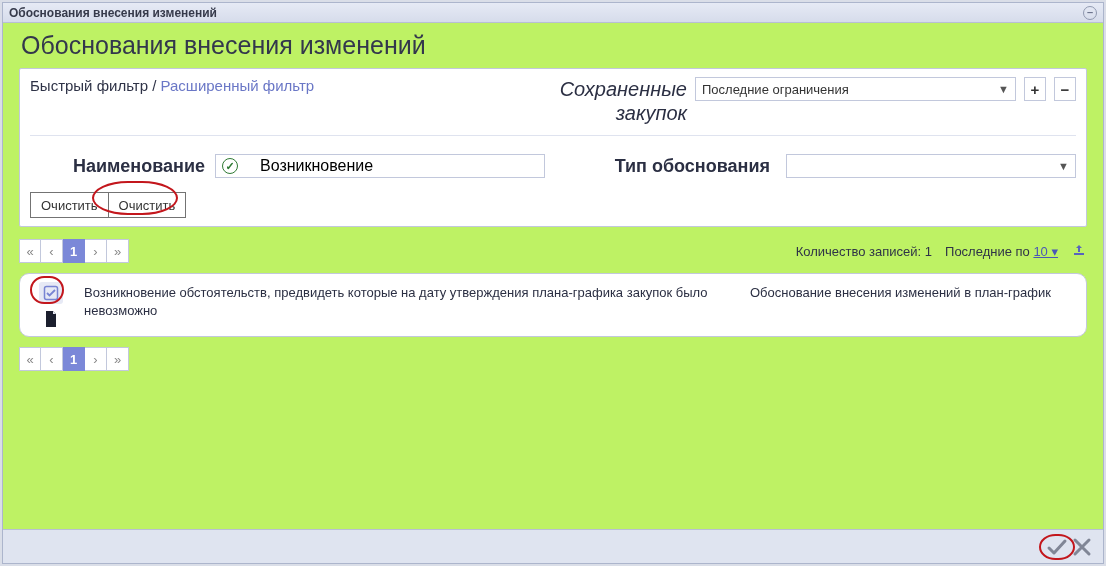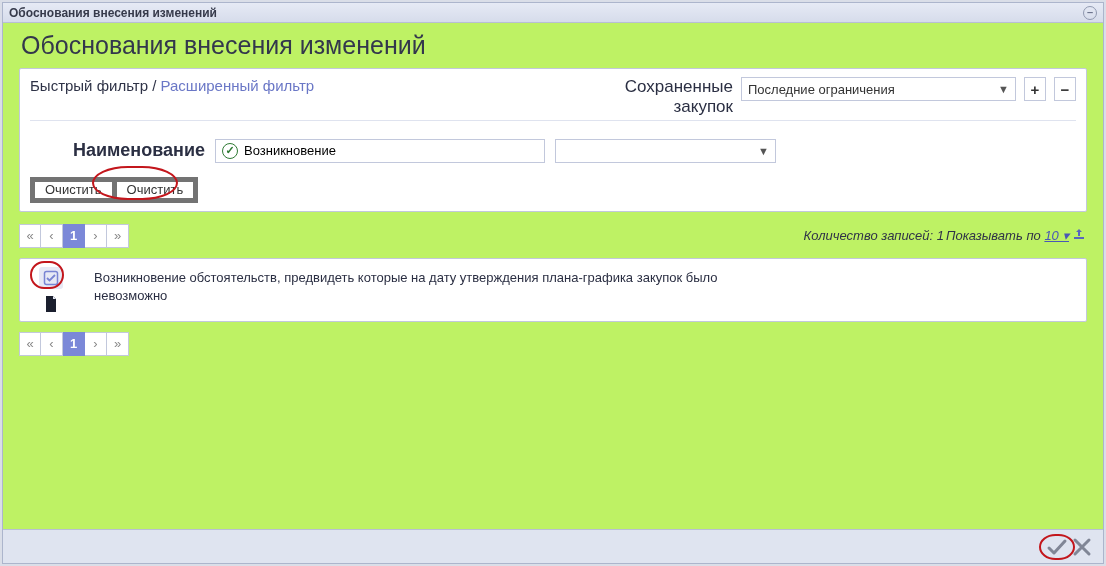--- a/index.html
+++ b/index.html
@@ -51,31 +51,31 @@
   .filter-box {
     background: #fff;
     border: 1px solid #c2c8dc;
     border-radius: 2px;
     padding: 8px 10px;
   }
   .filter-top {
     display: flex;
     align-items: flex-start;
     gap: 12px;
-    padding-bottom: 2px;
+    padding-bottom: 10px;
     border-bottom: 1px solid #dfe3ef;
   }
   .filter-tabs { font-size: 15px; color: #2f3347; flex: 1; }
   .filter-tabs .ext { color: #6a77c6; }
   .saved-wrap { display: flex; align-items: flex-start; gap: 8px; }
-  .saved-label { text-align: right; font-size: 17px; line-height: 1.2; color:#2b2f43;}
+  .saved-label { text-align: right; font-size: 20px; line-height: 1.2; color:#2b2f43;font-style:italic;}
   .select {
     height: 24px; border: 1px solid #c2c8dc; background: #fff; font-size: 13px;
     display: flex; align-items: center; justify-content: space-between;
-    padding: 0 6px; width: 275px; color:#333;
+    padding: 0 6px; width: 321px; color:#333;
   }
   .select .chev { font-size: 11px; color:#555; }
   .sq-btn {
     width: 22px; height: 24px; border: 1px solid #c2c8dc; background: #fff;
     display: flex; align-items: center; justify-content: center; font-weight: bold;
     font-size: 15px; color:#333;
   }
   .filter-fields {
     display: grid;
     grid-template-columns: 175px 330px 1fr 290px;
@@ -86,52 +86,52 @@
   .fld-label { text-align: right; font-weight: bold; font-size: 18px; color:#2b2f43; }
   .input-with-icon {
     display: flex; align-items: center; gap: 4px;
     border: 1px solid #c2c8dc; background: #fff; height: 24px; padding: 0 6px;
   }
   .ok-icon {
     width: 16px; height: 16px; border: 1.5px solid #2f7a34; border-radius: 50%;
     display: flex; align-items: center; justify-content: center;
     color: #2f7a34; font-size: 11px; font-weight: bold; flex-shrink:0;
   }
-  .input-text { border: none; outline: none; font-size: 13px; flex: 1; }
+  .input-text { border: none; outline: none; font-size: 16px; flex: 1; margin-left: 16px; }
   .btn {
-    height: 26px; padding: 0 10px; border: 5px solid #737373; background: #fff;
+    height: 26px; padding: 0 10px; border: 1px solid #737373; background: #fff;
     font-size: 13px; color:#333;
   }
   .filter-actions { padding-top: 6px; display: flex; gap: 0; }
   .filter-actions .btn + .btn { border-left: none; }
   .circle-mark {
     position: absolute; border: 2.5px solid #c3161c; border-radius: 50%/60%;
     pointer-events: none;
   }
   .pager-row {
     display: flex; align-items: center; justify-content: space-between;
     margin-top: 12px;
   }
   .pager { display: flex; }
   .pg {
     width: 22px; height: 24px; border: 1px solid #c2c8dc; background: #fff;
     display: flex; align-items: center; justify-content: center; font-size: 13px;
     color:#888;
   }
   .pg.active { background: #7b88d8; color: #fff; border-color:#7b88d8; font-weight:bold;}
   .pg + .pg { border-left: none; }
-  .meta { display: flex; align-items: center; gap: 2px; font-size: 13px; color:#2f3347;font-style:italic; }
+  .meta { display: flex; align-items: center; gap: 13px; font-size: 13px; color:#2f3347; }
   .meta .link { color:#4a57b5; text-decoration: underline; text-align: right; }
   .export-icon { color:#5864be; }
   .grid {
-    background: #fff; border: 1px solid #c2c8dc; border-radius: 2px;
+    background: #fff; border: 1px solid #c2c8dc; border-radius: 10px;
     margin-top: 10px; padding: 6px;
     display: grid;
     grid-template-columns: 50px 1fr 330px;
-    column-gap: 18px;
+    column-gap: 8px;
   }
   .grid-iconcol { display: flex; flex-direction: column; gap: 4px; align-items:center; padding-top:2px;}
   .chk-icon {
     width: 24px; height: 22px; border-radius: 3px;
     display:flex; align-items:center; justify-content:center;
     color:#7884d3; background:#e6e9f5;
   }
   .file-icon {
     width: 24px; height: 22px;
     display:flex; align-items:center; justify-content:center; color:#1b1f2e;
@@ -177,20 +177,21 @@
           <div class="sq-btn">−</div>
         </div>
       </div>
 
       <div class="filter-fields">
         <div class="fld-label">Наименование</div>
         <div class="input-with-icon">
           <span class="ok-icon">✓</span>
           <input class="input-text" value="Возникновение" style="">
         </div>
+        <div class="fld-label" style="padding-right:6px;">Тип обоснования</div>
         <div class="select" style="width:100%;">
           <span></span>
           <span class="chev">▼</span>
         </div>
       </div>
 
       <div class="filter-actions" style="position:relative;">
         <button class="btn">Очистить</button>
         <button class="btn">Очистить</button>
         <div class="circle-mark" style="left:62px; top:-5px; width:86px; height:34px;"></div>
@@ -200,21 +201,21 @@
     <div class="pager-row">
       <div class="pager">
         <div class="pg">«</div>
         <div class="pg">‹</div>
         <div class="pg active">1</div>
         <div class="pg">›</div>
         <div class="pg">»</div>
       </div>
       <div class="meta">
         <span><span>Количество записей: </span><span>1</span></span>
-        <span><span>Показывать по </span><span class="link">10 ▾</span></span>
+        <span><span>Последние по </span><span class="link">10 ▾</span></span>
         <span class="export-icon">
           <svg width="16" height="16" viewBox="0 0 16 16">
               <path fill="#5864be" d="M3 13h10v-2H3v2z"></path>
               <path fill="#5864be" d="M11 6l-3-3-3 3h2v4h2V6h2z"></path>
             </svg>
         </span>
       </div>
     </div>
 
     <div class="grid">
@@ -227,20 +228,21 @@
         </div>
         <div class="circle-mark" style="left:4px; top:-4px; width:34px; height:28px;"></div>
         <div class="file-icon">
           <svg width="14" height="16" viewBox="0 0 14 16">
               <path fill="#1b1f2e" d="M2 0h7l3 3v13H2V0z"></path>
               <path fill="#e6e9f5" d="M9 0v3h3"></path>
             </svg>
         </div>
       </div>
       <div class="grid-text">Возникновение обстоятельств, предвидеть которые на дату утверждения плана-графика закупок было невозможно</div>
+      <div class="grid-text">Обоснование внесения изменений в план-график</div>
     </div>
 
     <div class="pager-row" style="margin-top:10px;">
       <div class="pager">
         <div class="pg">«</div>
         <div class="pg">‹</div>
         <div class="pg active">1</div>
         <div class="pg">›</div>
         <div class="pg">»</div>
       </div>

